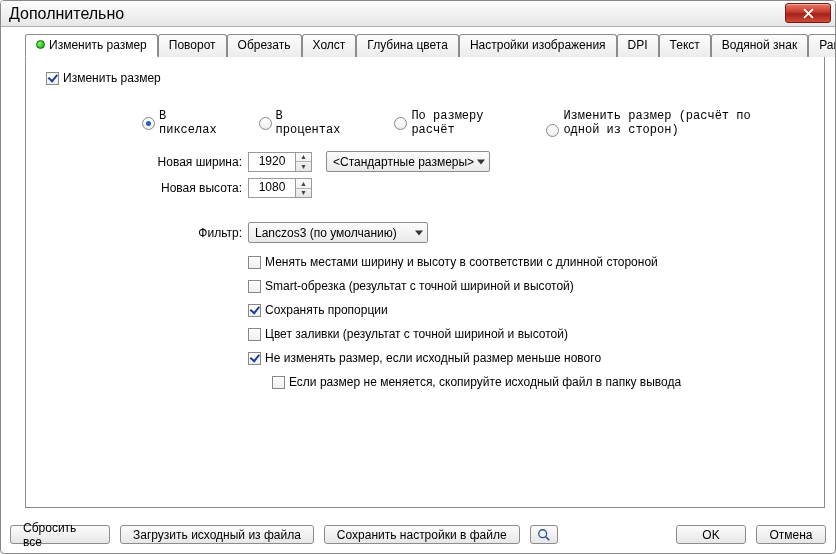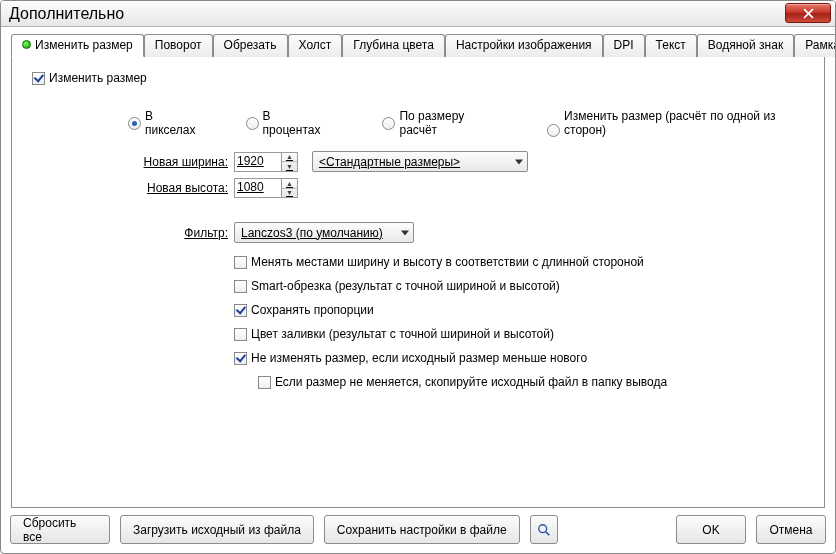--- a/index.html
+++ b/index.html
@@ -34,21 +34,21 @@
     background: linear-gradient(#e67a6a, #c9382b 45%, #a12318 55%, #cf4a3b);
     border: 1px solid #7a1813;
     border-radius: 3px;
     display: flex;
     align-items: center;
     justify-content: center;
     box-shadow: inset 0 1px 0 rgba(255,255,255,0.35);
   }
   .close-btn svg { width: 11px; height: 11px; }
   .content {
-    padding: 6px 10px 0 10px;
+    padding: 6px 10px 0 24px;
   }
   .tabs {
     display: flex;
     position: relative;
     z-index: 2;
   }
   .tab {
     padding: 3px 10px;
     border: 1px solid #8c8c8c;
     border-bottom: none;
@@ -111,35 +111,36 @@
   }
   .radio.checked::after {
     content: "";
     width: 5px; height: 5px;
     border-radius: 50%;
     background: #2b5fb3;
   }
   .radios {
     display: flex;
     margin: 24px 0 14px 96px;
-    gap: 8px;
+    gap: 0;
+    font-family: Liberation Mono, monospace;
   }
   .radios .radio-row { margin-right: 28px; margin-bottom: 0; }
   .radios .radio-row:nth-child(2){ margin-left: 14px; }
   .radios .radio-row:nth-child(3){ margin-left: 26px; }
   .radios .radio-row:nth-child(4){ margin-left: 26px; align-items: flex-end; }
-  .form-grid { margin-left: 96px; text-decoration: underline; }
+  .form-grid { margin-left: 96px; }
   .form-row .label {
     width: 100px; text-align: right; margin-right: 6px;
   }
   .numinput {
     width: 48px; height: 20px;
     border: 1px solid #9a9a9a;
     background: #fff;
-    text-align: left;
+    text-align: center;
     font-size: 12px;
     padding: 1px 2px;
   }
   .spinner {
     width: 16px; height: 20px;
     border: 1px solid #9a9a9a;
     border-left: none;
     display: flex; flex-direction: column;
     background: linear-gradient(#fdfdfd,#e6e6e6);
   }
@@ -170,21 +171,21 @@
   .checks .checkbox-row { margin-bottom: 10px; }
   .checks .sub { margin-left: 24px; }
   .footer {
     position: absolute;
     bottom: 10px;
     left: 10px; right: 10px;
     display: flex;
     align-items: center;
   }
   .btn {
-    height: 29px;
+    height: 19px;
     border: 1px solid #8c8c8c;
     background: linear-gradient(#fcfcfc,#e6e6e6);
     border-radius: 3px;
     padding: 0 12px;
     display: inline-flex;
     align-items: center;
     justify-content: center;
     margin-right: 10px;
     font-size: 12px;
     cursor: default;
@@ -248,21 +249,21 @@
 
     <div class="form-grid">
       <div class="form-row">
         <span class="label">Новая ширина:</span>
         <span class="numinput">1920</span>
         <span class="spinner">
             <div>▲</div>
             <div>▼</div>
           </span>
         <span style="width:14px"></span>
-        <span class="dropdown" style="width:216px">
+        <span class="dropdown" style="width:164px">
           <span>&lt;Стандартные размеры&gt;</span>
           <span class="arrow"></span>
         </span>
       </div>
       <div class="form-row">
         <span class="label">Новая высота:</span>
         <span class="numinput">1080</span>
         <span class="spinner">
             <div>▲</div>
             <div>▼</div>

